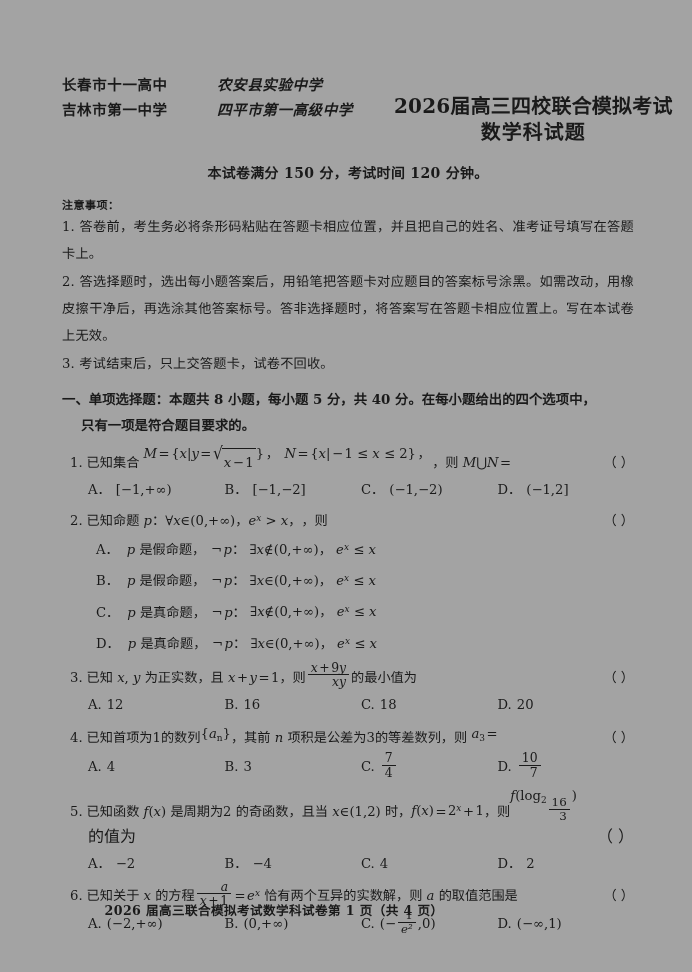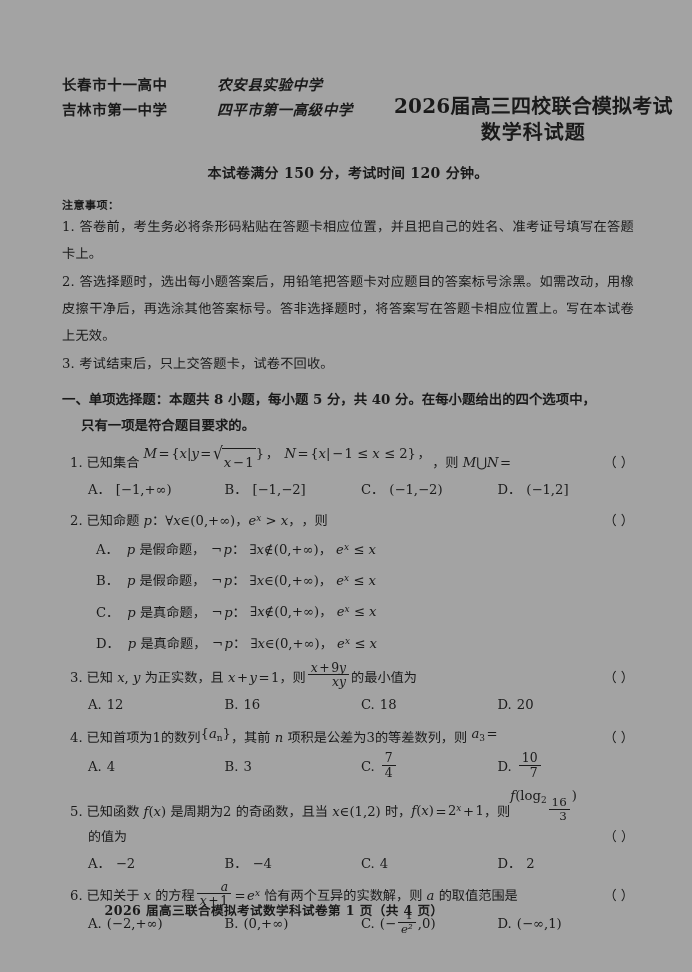--- a/index.html
+++ b/index.html
@@ -137,21 +137,21 @@
     align-items: flex-end;
     flex-wrap: nowrap;
   }
   .q-paren {
     flex: 0 0 auto;
     white-space: nowrap;
     padding-left: 6px;
     font-family: "DejaVu Serif", serif;
   }
   .q-cont {
-    font-size: 13px;
+    font-size: 16px;
     line-height: 25px;
     padding-left: 26px;
     display: flex;
     justify-content: space-between;
     align-items: flex-end;
   }
 
   
   .opts-row {
     display: flex;

